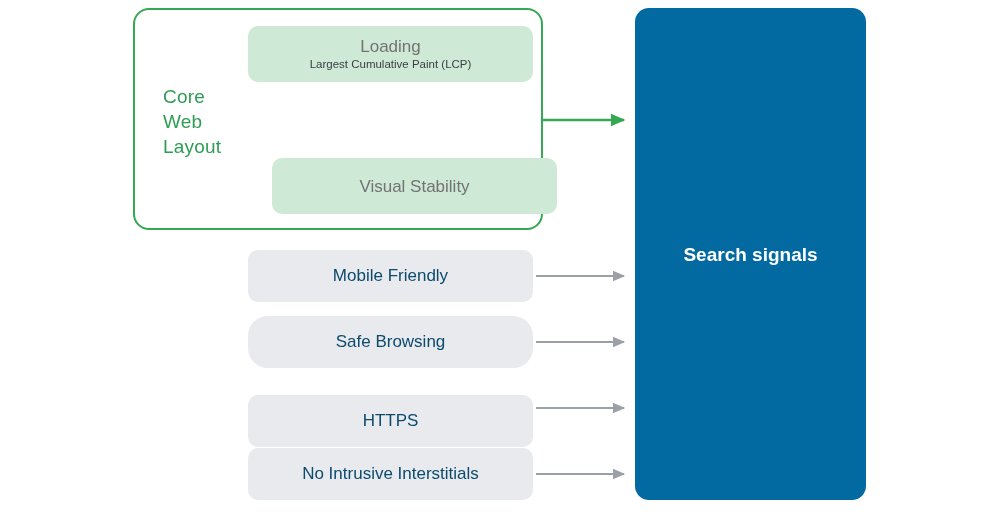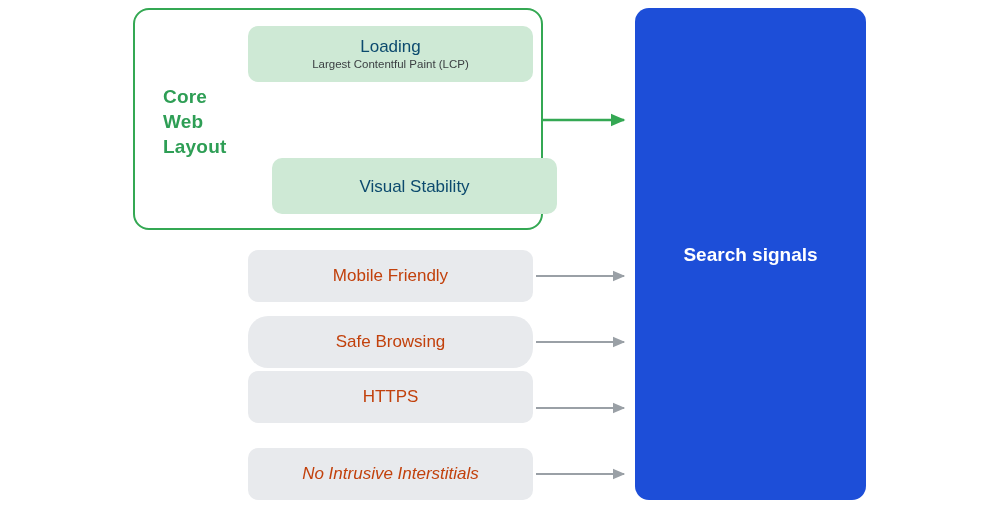--- a/index.html
+++ b/index.html
@@ -31,21 +31,21 @@
     background: #ffffff;
   }
 
   .cwv-label {
     position: absolute;
     left: 163px;
     top: 84px;
     width: 82px;
     color: #2e9e55;
     font-size: 19px;
-    font-weight: bold;
+    font-weight: normal;
     line-height: 25px;
     letter-spacing: 0.2px;
   }
 
   
   .vital-card {
     position: absolute;
     left: 248px;
     width: 285px;
     height: 56px;
@@ -56,21 +56,21 @@
     flex-direction: column;
     align-items: center;
     justify-content: center;
   }
   .vital-card.c0 { top: 26px; }
   .vital-card.c1 { top: 92px; }
   .vital-card.c2 { top: 158px; margin-left: 24px; }
 
   .vital-title {
     font-size: 17px;
-    color: #0c4a6e;
+    color: #737373;
     line-height: 21px;
     white-space: nowrap;
   }
   .vital-sub {
     font-size: 11.5px;
     color: #3c4043;
     line-height: 15px;
     white-space: nowrap;
   }
 
@@ -82,37 +82,37 @@
     height: 52px;
     box-sizing: border-box;
     background: #e8eaed;
     border-radius: 10px;
     display: flex;
     align-items: center;
     justify-content: center;
   }
   .signal-box.s0 { top: 250px; }
   .signal-box.s1 { top: 316px; border-radius: 20px; }
-  .signal-box.s2 { top: 371px; }
-  .signal-box.s3 { top: 448px; font-style: italic; }
+  .signal-box.s2 { top: 395px; }
+  .signal-box.s3 { top: 448px; }
 
   .signal-label {
     font-size: 17px;
-    color: #c2410c;
+    color: #0c4a6e;
     white-space: nowrap;
   }
 
   
   .blue-panel {
     position: absolute;
     left: 635px;
     top: 8px;
     width: 231px;
     height: 492px;
-    background: #1d4ed8;
+    background: #0369a1;
     border-radius: 14px;
     display: flex;
     align-items: center;
     justify-content: center;
   }
   .blue-panel-text {
     color: #ffffff;
     font-size: 19px;
     font-weight: bold;
     line-height: 27px;
@@ -138,21 +138,21 @@
   <div class="cwv-container"></div>
 
   <div class="cwv-label">
     <div>Core</div>
     <div>Web</div>
     <div>Layout</div>
   </div>
 
   <div class="vital-card c0">
     <div class="vital-title">Loading</div>
-    <div class="vital-sub">Largest Contentful Paint (LCP)</div>
+    <div class="vital-sub">Largest Cumulative Paint (LCP)</div>
   </div>
 
 
   <div class="vital-card c2">
     <div class="vital-title">Visual Stability</div>
   </div>
 
   <div class="signal-box s0">
     <span class="signal-label">Mobile Friendly</span>
   </div>

